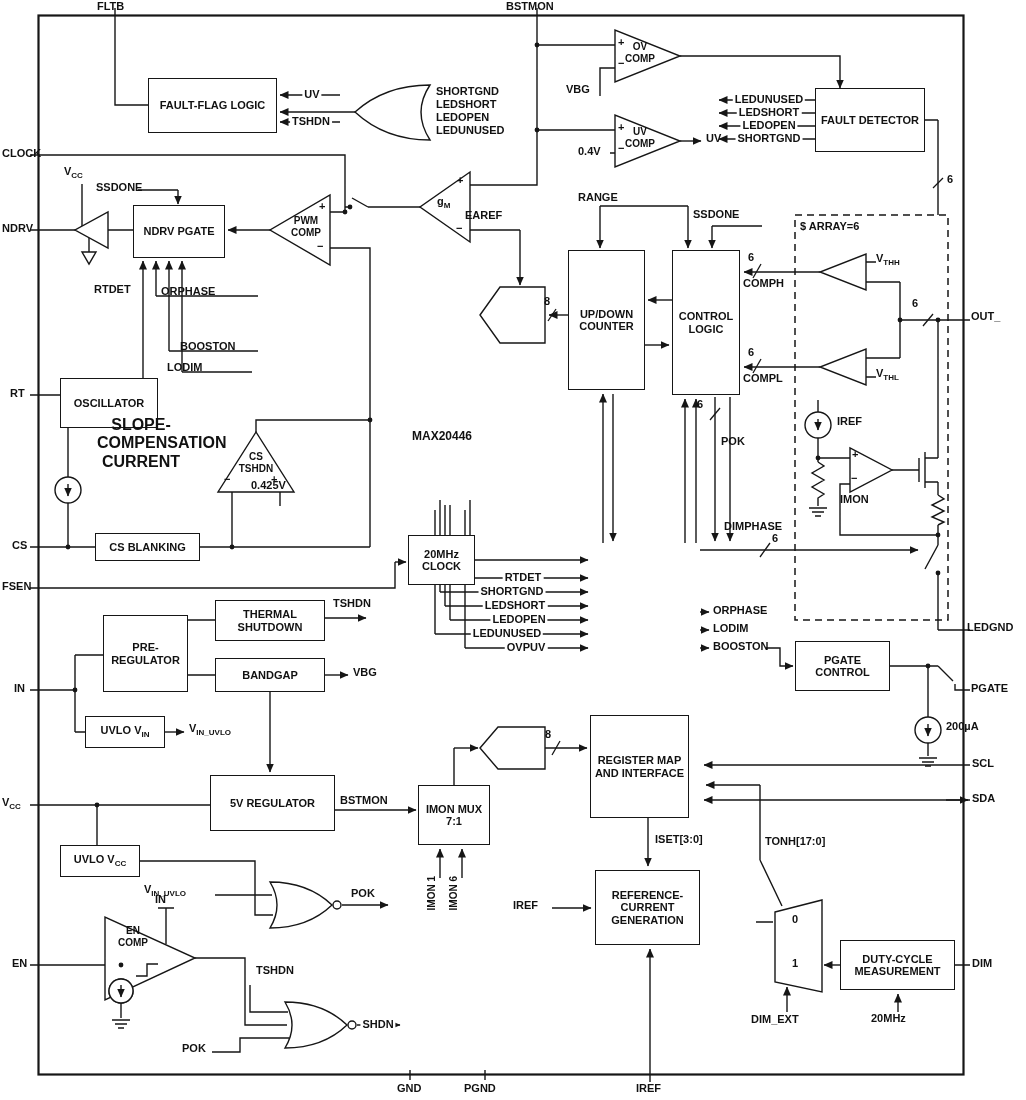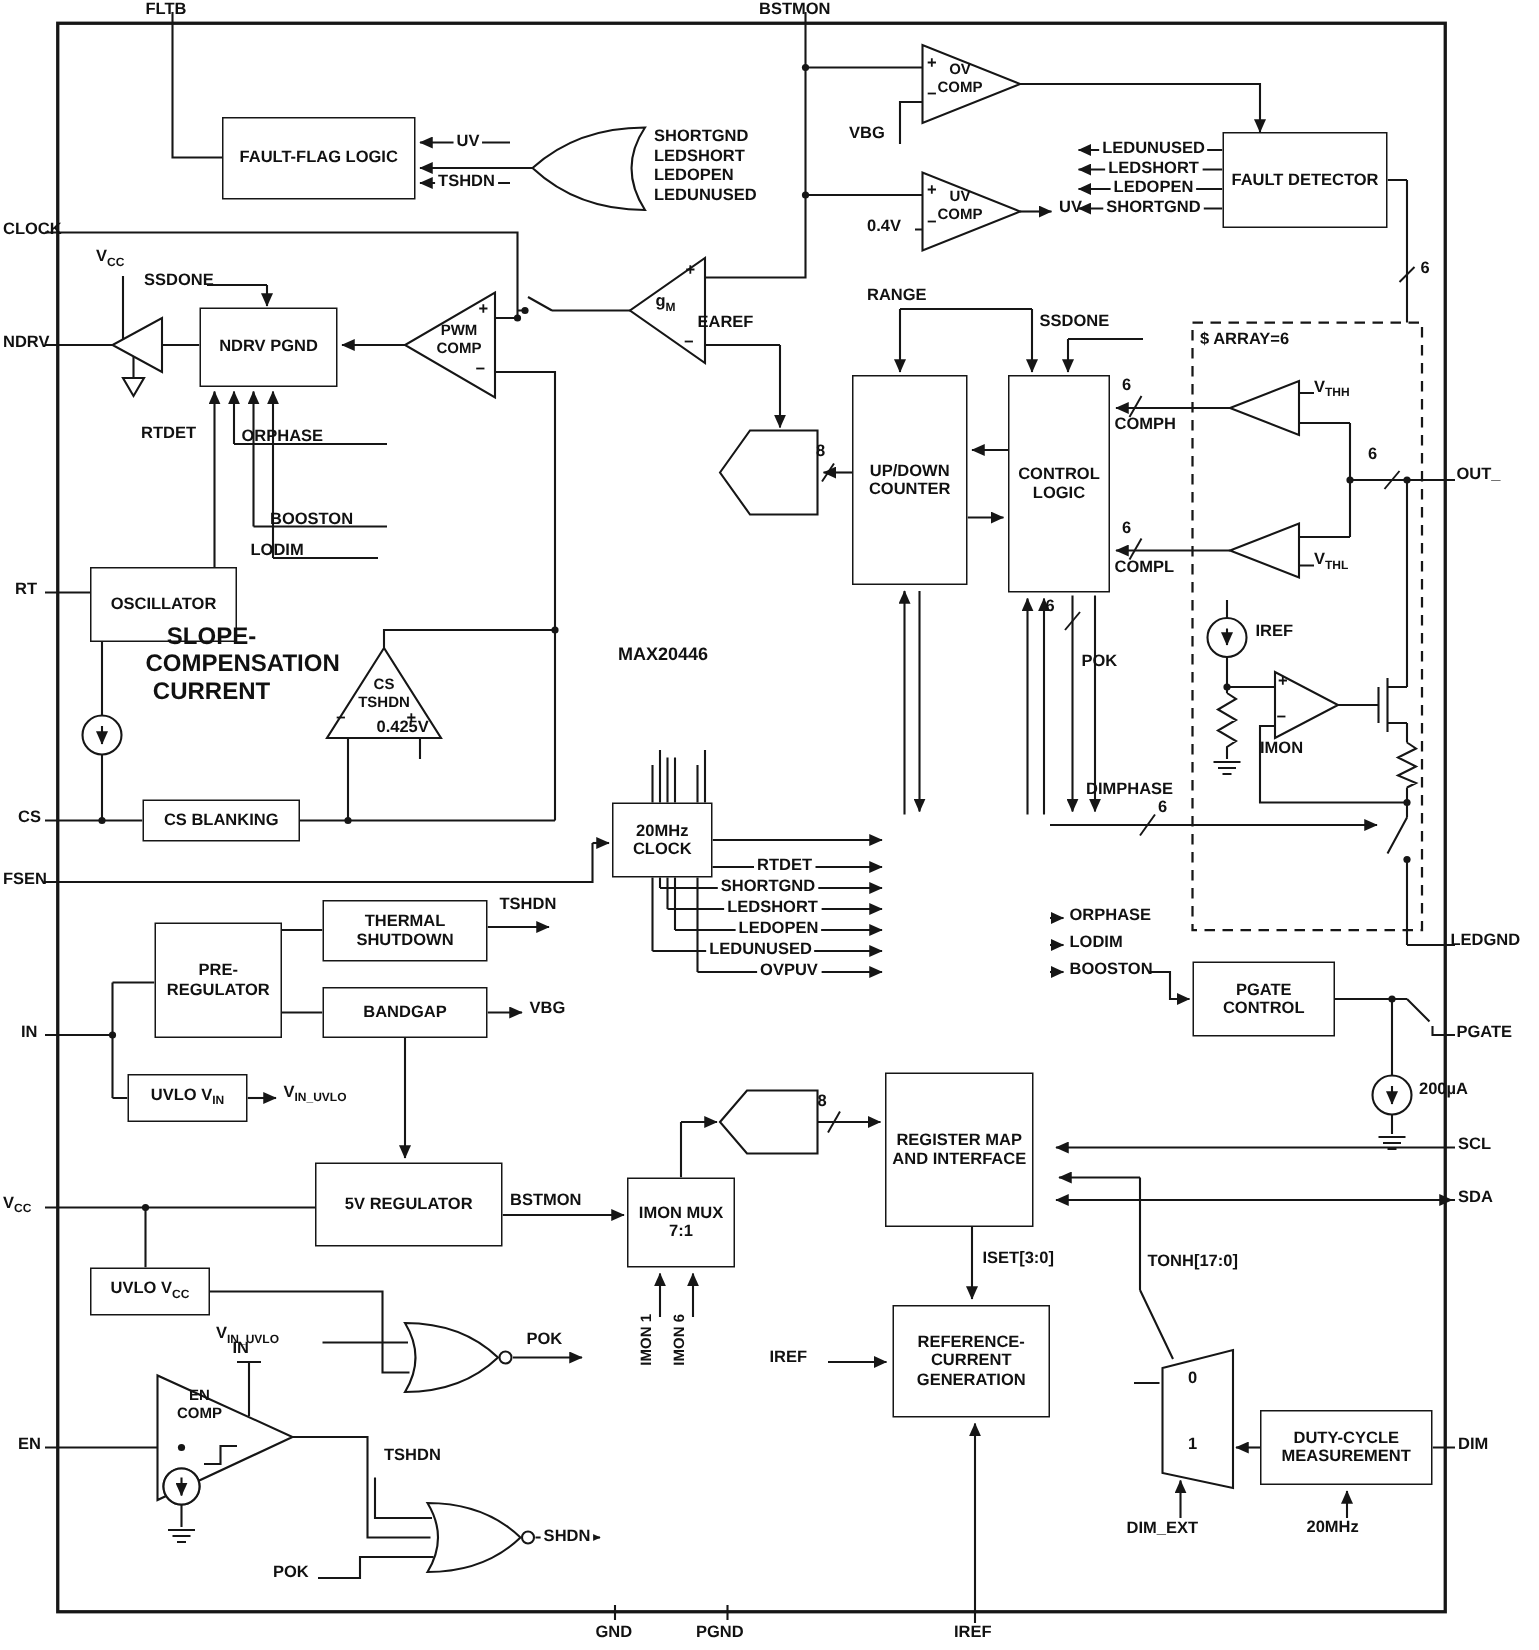--- a/index.html
+++ b/index.html
@@ -219,21 +219,21 @@
     <circle cx="938" cy="320" r="2.4"></circle>
         <circle cx="938" cy="535" r="2.4"></circle>
     <circle cx="121" cy="965" r="2.4"></circle>
         <circle cx="938" cy="573" r="2.4"></circle>
     <circle cx="928" cy="666" r="2.4"></circle>
   </g>
 </svg>
 
 <div class="blk" style="left:148px;top:78px;width:129px;height:55px">FAULT-FLAG LOGIC</div>
 <div class="blk" style="left:815px;top:88px;width:110px;height:64px">FAULT DETECTOR</div>
-<div class="blk" style="left:133px;top:205px;width:92px;height:53px">NDRV PGND</div>
+<div class="blk" style="left:133px;top:205px;width:92px;height:53px">NDRV PGATE</div>
 <div class="blk" style="left:60px;top:378px;width:98px;height:50px">OSCILLATOR</div>
 <div class="blk" style="left:95px;top:533px;width:105px;height:28px">CS BLANKING</div>
 <div class="blk" style="left:215px;top:600px;width:110px;height:41px">THERMAL SHUTDOWN</div>
 <div class="blk" style="left:103px;top:615px;width:85px;height:77px">PRE-REGULATOR</div>
 <div class="blk" style="left:215px;top:658px;width:110px;height:34px">BANDGAP</div>
 <div class="blk" style="left:85px;top:716px;width:80px;height:32px">
   <span><span>UVLO V</span><sub>IN</sub></span>
 </div>
 <div class="blk" style="left:210px;top:775px;width:125px;height:56px">5V REGULATOR</div>
 <div class="blk" style="left:60px;top:845px;width:80px;height:32px">

